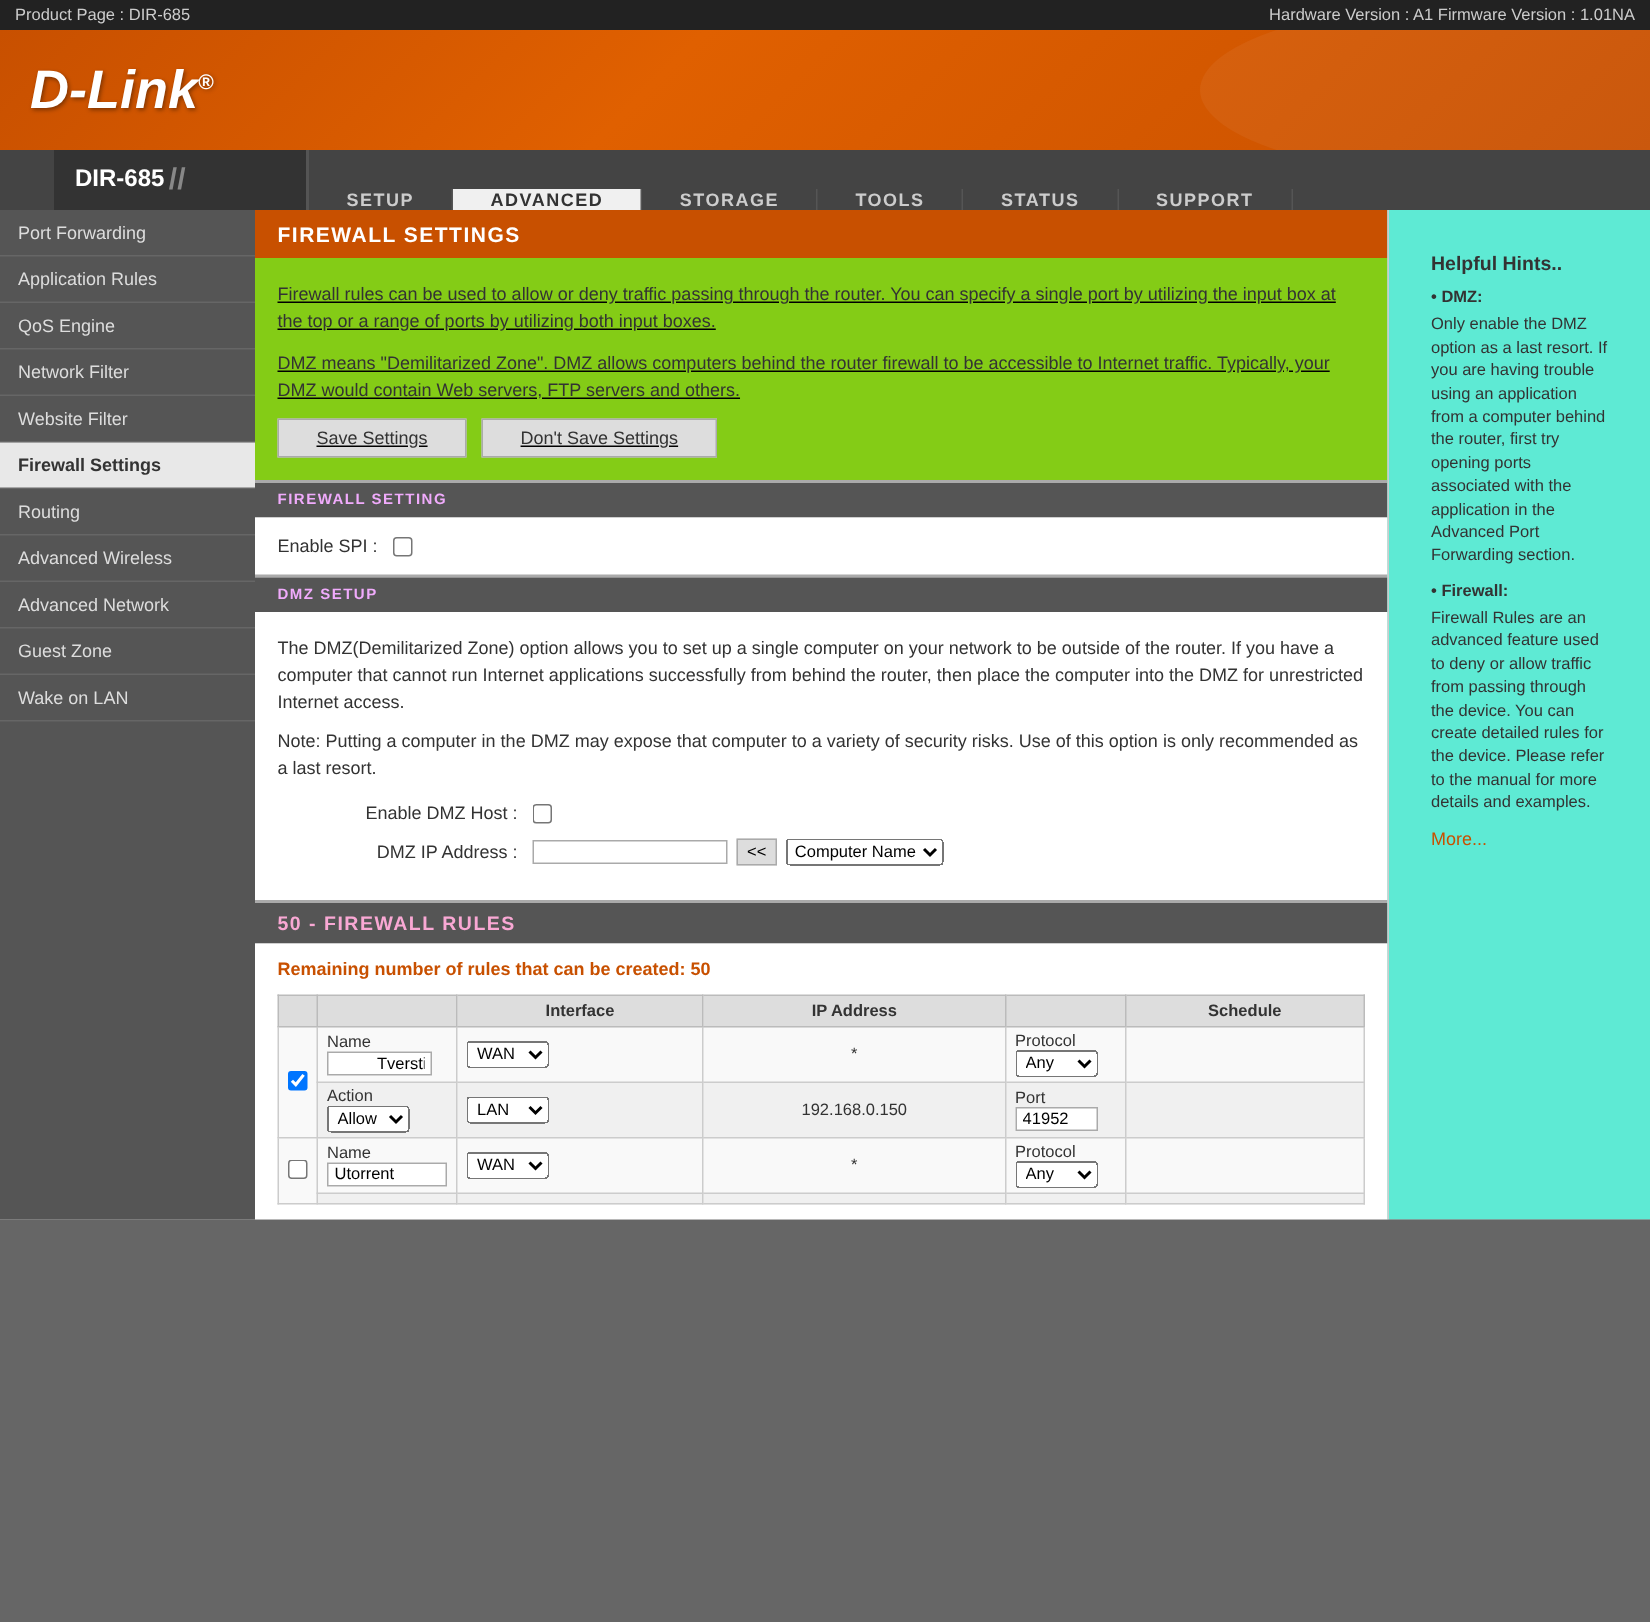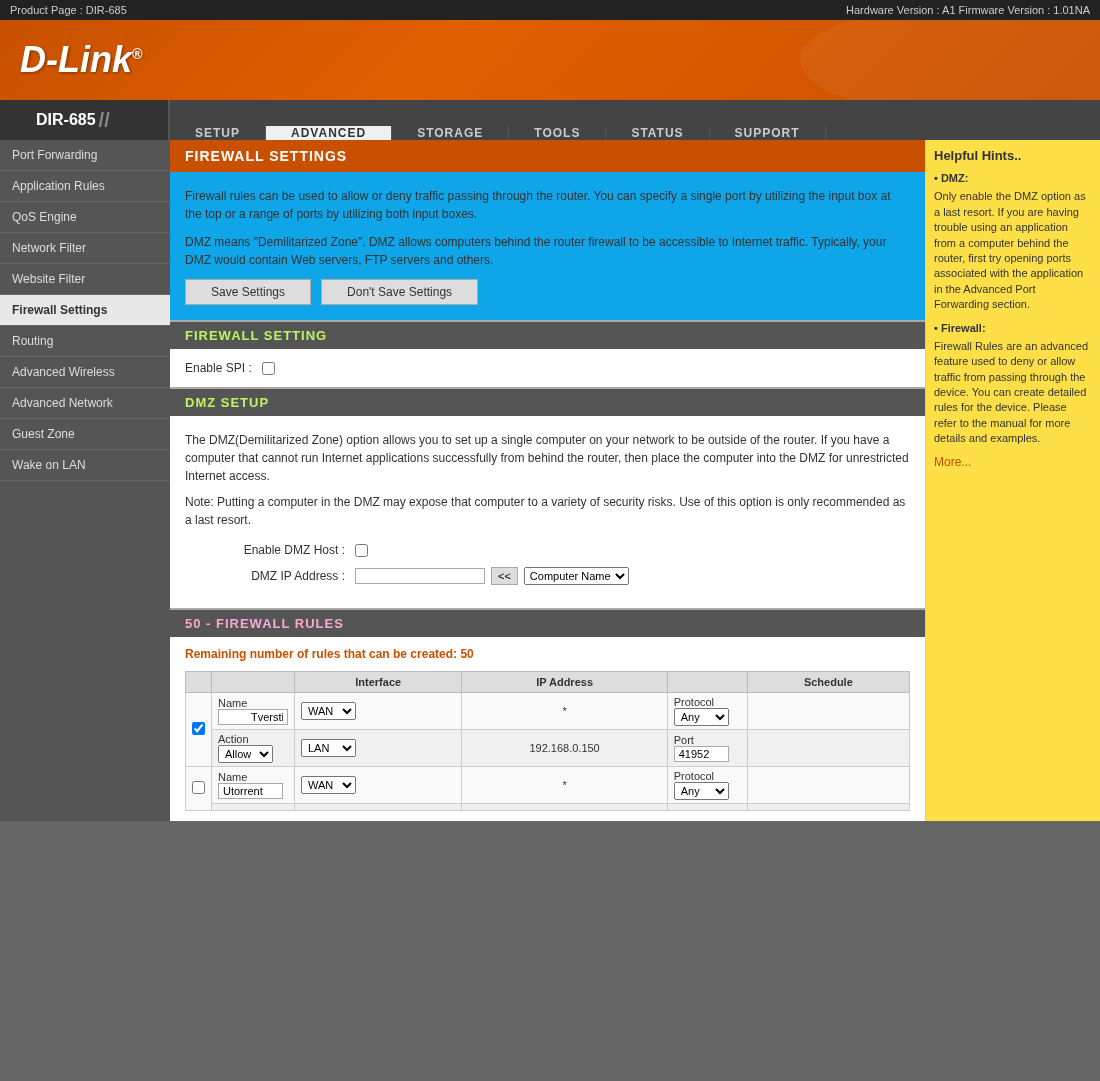--- a/index.html
+++ b/index.html
@@ -46,25 +46,26 @@
       background: #444;
       display: flex;
       align-items: stretch;
       height: 40px;
     }
     .nav-brand {
       background: #333;
       color: white;
       font-weight: bold;
       font-size: 16px;
-      padding: 0 36px;
+      padding: 0 14px;
       display: flex;
       align-items: center;
       min-width: 170px;
       border-right: 2px solid #555;
+      margin-left: 36px;
     }
     .nav-brand .slashes { color: #888; font-size: 20px; margin-left: 3px; }
     .nav-tabs {
       display: flex;
       flex: 1;
       align-items: flex-end;
     }
     .nav-tab {
       color: #ccc;
       padding: 0 25px;
@@ -119,23 +120,24 @@
     .section-header {
       background: #c85000;
       color: white;
       font-weight: bold;
       font-size: 14px;
       padding: 8px 15px;
       letter-spacing: 1px;
     }
 
     .section-body {
-      background: #0ea5e9;
+      background: #84cc16;
       padding: 15px;
       border-bottom: 2px solid #aaa;
+      text-decoration: underline;
     }
     .section-body p {
       margin-bottom: 10px;
       font-size: 12px;
       line-height: 1.5;
       color: #333;
     }
 
     .btn-row {
       display: flex;
@@ -148,23 +150,23 @@
       background: #ddd;
       border: 1px solid #aaa;
       cursor: pointer;
       color: #333;
       text-align: right;
     }
 
     
     .sub-section-header {
       background: #555;
-      color: #bef264;
-      font-weight: bold;
-      font-size: 13px;
+      color: #f0abfc;
+      font-weight: bold;
+      font-size: 10px;
       padding: 6px 15px;
       letter-spacing: 1px;
       margin-top: 0;
     }
 
     .form-row {
       background: white;
       padding: 12px 15px;
       display: flex;
       align-items: center;
@@ -247,24 +249,24 @@
     }
     input.small-text {
       font-size: 11px;
       padding: 1px 4px;
       width: 120px;
       border: 1px solid #aaa;
     }
 
     
     .right-panel {
-      background: #fde047;
+      background: #5eead4;
       width: 175px;
       min-width: 175px;
-      padding: 8px;
+      padding: 28px;
       font-size: 11px;
       color: #333;
       border-left: 1px solid #ccc;
     }
     .right-panel h3 {
       font-size: 13px;
       color: #333;
       margin-bottom: 8px;
       font-weight: bold;
     }
@@ -447,21 +449,21 @@
               </td>
               <td></td>
             </tr>
 
             <tr>
               <td rowspan="2">
                 <input type="checkbox" style="">
               </td>
               <td>
                 <div>Name</div>
-                <input type="text" class="small-text" style="width: 65px;" value="Utorrent">
+                <input type="text" class="small-text" style="width: 80px;" value="Utorrent">
               </td>
               <td>
                 <select class="small">
                   <option>WAN</option>
                 </select>
               </td>
               <td style="text-align:center;">*</td>
               <td>
                 <div>Protocol</div>
                 <select class="small">

